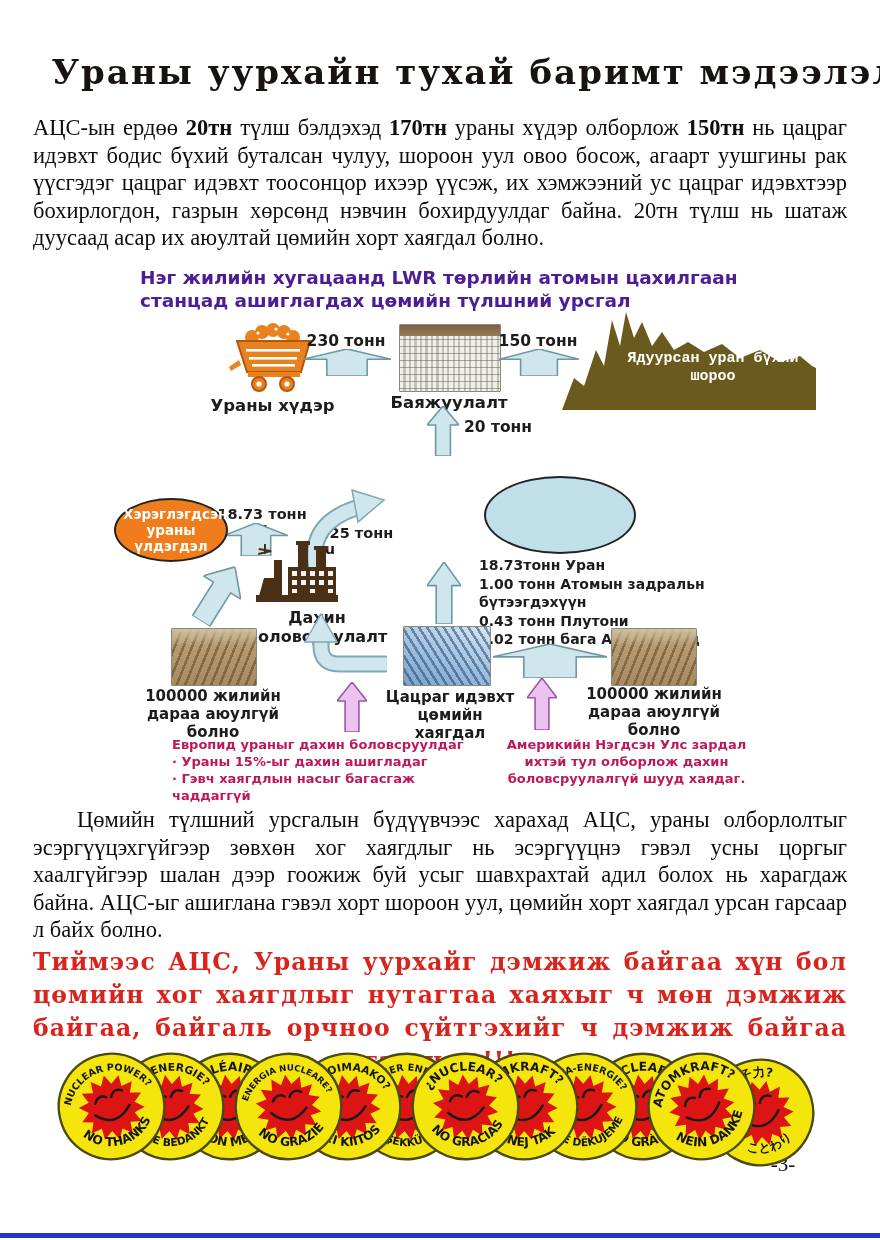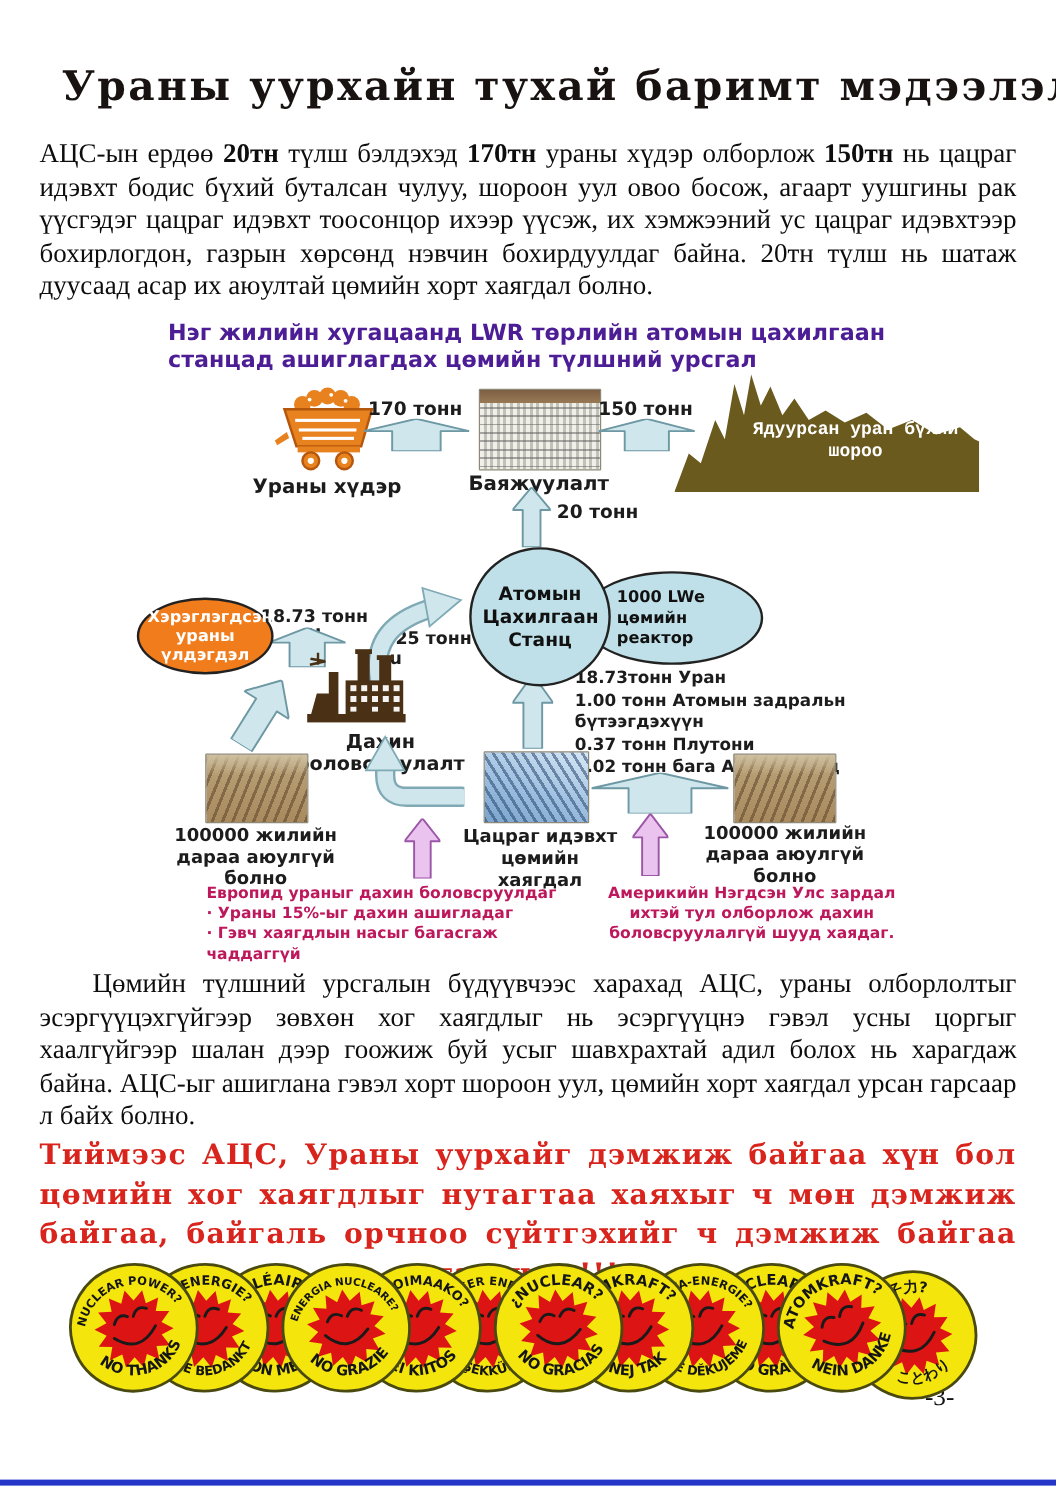--- a/index.html
+++ b/index.html
@@ -86,21 +86,21 @@
           <circle cx="33" cy="64" r="2.6"></circle>
             <circle cx="61" cy="64" r="2.6"></circle>
           <circle cx="32" cy="13" r="1.6"></circle>
             <circle cx="50" cy="9" r="1.6"></circle>
             <circle cx="62" cy="14" r="1.6"></circle>
         </g>
       </svg>
     </div>
     <div class="dg lbl" style="left:200px;top:134px;width:145px;font-size:16.5px;">Ураны хүдэр</div>
 
-    <div class="dg lbl" style="left:298px;top:70px;width:96px;font-size:15.5px;">170 тонн</div>
+    <div class="dg lbl" style="left:298px;top:70px;width:96px;font-size:15.5px;">230 тонн</div>
     <div class="dg barrow" style="left:303px;top:87px;width:88px;height:27px;"><svg width="88" height="27" viewBox="0 0 88 27">
     <polygon points="23.8,27.0 23.8,10.3 0.0,10.3 44.0,0.0 88.0,10.3 64.2,10.3 64.2,27.0" fill="#cfe7ec" stroke="#6d98a4" stroke-width="1.6" stroke-linejoin="round"></polygon>
         </svg></div>
 
     <div class="dg photo photo-enrich" style="left:399px;top:62px;width:100px;height:66px;"></div>
     <div class="dg lbl" style="left:389px;top:131px;width:120px;font-size:16.5px;">Баяжуулалт</div>
 
     <div class="dg lbl" style="left:496px;top:70px;width:84px;font-size:15.5px;">150 тонн</div>
     <div class="dg barrow" style="left:499px;top:87px;width:80px;height:27px;"><svg width="80" height="27" viewBox="0 0 80 27">
     <polygon points="21.6,27.0 21.6,10.3 0.0,10.3 40.0,0.0 80.0,10.3 58.4,10.3 58.4,27.0" fill="#cfe7ec" stroke="#6d98a4" stroke-width="1.6" stroke-linejoin="round"></polygon>
@@ -112,24 +112,20 @@
       </svg>
     </div>
     <div class="dg mtn-lbl" style="left:618px;top:88px;width:190px;font-family:Liberation Mono, monospace;">Ядуурсан уран бүхий шороо</div>
 
     <div class="dg barrow" style="left:427px;top:144px;width:32px;height:50px;"><svg width="32" height="50" viewBox="0 0 32 50">
     <polygon points="8.6,50.0 8.6,19.0 0.0,19.0 16.0,0.0 32.0,19.0 23.4,19.0 23.4,50.0" fill="#cfe7ec" stroke="#6d98a4" stroke-width="1.6" stroke-linejoin="round"></polygon>
         </svg></div>
     <div class="dg flow-lbl" style="left:464px;top:156px;width:90px;">20 тонн</div>
 
     <div class="dg ellipse reactor" style="left:484px;top:214px;width:148px;height:74px;"></div>
-    <div class="dg reactor-lbl" style="left:514px;top:228px;width:112px;">1000 LWe цөмийн реактор</div>
-    <div class="dg ellipse plant" style="left:391px;top:194px;width:114px;height:112px;">
-      <span style="width:96px;">Атомын Цахилгаан Станц</span>
-    </div>
 
     <div class="dg flow-lbl" style="left:212px;top:244px;width:100px;font-size:14.5px;text-align:center;">18.73 тонн U</div>
     <div class="dg barrow" style="left:224px;top:261px;width:64px;height:33px;"><svg width="64" height="33" viewBox="0 0 64 33">
     <polygon points="17.3,33.0 17.3,12.5 0.0,12.5 32.0,0.0 64.0,12.5 46.7,12.5 46.7,33.0" fill="#cfe7ec" stroke="#6d98a4" stroke-width="1.6" stroke-linejoin="round"></polygon>
         </svg></div>
     <div class="dg ellipse spent" style="left:114px;top:236px;width:110px;height:60px;">
       <span style="width:96px;">Хэрэглэгдсэн ураны үлдэгдэл</span>
     </div>
 
     <div class="dg flow-lbl" style="left:314px;top:263px;width:100px;font-size:14.5px;">0.25 тонн Pu</div>
@@ -173,21 +169,21 @@
     </div>
     <div class="dg lbl" style="left:232px;top:346px;width:170px;font-size:16px;">Дахин боловсруулалт</div>
 
     <div class="dg rot-dl barrow" style="left:196px;top:300px;width:44px;height:64px;"><svg width="44" height="64" viewBox="0 0 44 64">
     <polygon points="11.9,64.0 11.9,24.3 0.0,24.3 22.0,0.0 44.0,24.3 32.1,24.3 32.1,64.0" fill="#cfe7ec" stroke="#6d98a4" stroke-width="1.6" stroke-linejoin="round"></polygon>
         </svg></div>
 
     <div class="dg outputs" style="left:479px;top:294px;width:310px;">
       <div>18.73тонн Уран</div>
       <div>1.00 тонн Атомын задральн бүтээгдэхүүн</div>
-      <div>0.37 тонн Плутони</div>
+      <div>0.43 тонн Плутони</div>
       <div>0.02 тонн бага Актинидууд</div>
     </div>
     <div class="dg barrow" style="left:427px;top:300px;width:34px;height:62px;"><svg width="34" height="62" viewBox="0 0 34 62">
     <polygon points="9.2,62.0 9.2,23.6 0.0,23.6 17.0,0.0 34.0,23.6 24.8,23.6 24.8,62.0" fill="#cfe7ec" stroke="#6d98a4" stroke-width="1.6" stroke-linejoin="round"></polygon>
         </svg></div>
 
     <div class="dg photo photo-desert" style="left:171px;top:366px;width:84px;height:56px;"></div>
     <div class="dg lbl" style="left:133px;top:425px;width:160px;font-size:15px;line-height:18px;">100000 жилийн дараа аюулгүй болно</div>
 
     <div class="dg" style="left:297px;top:350px;width:90px;height:68px;">

